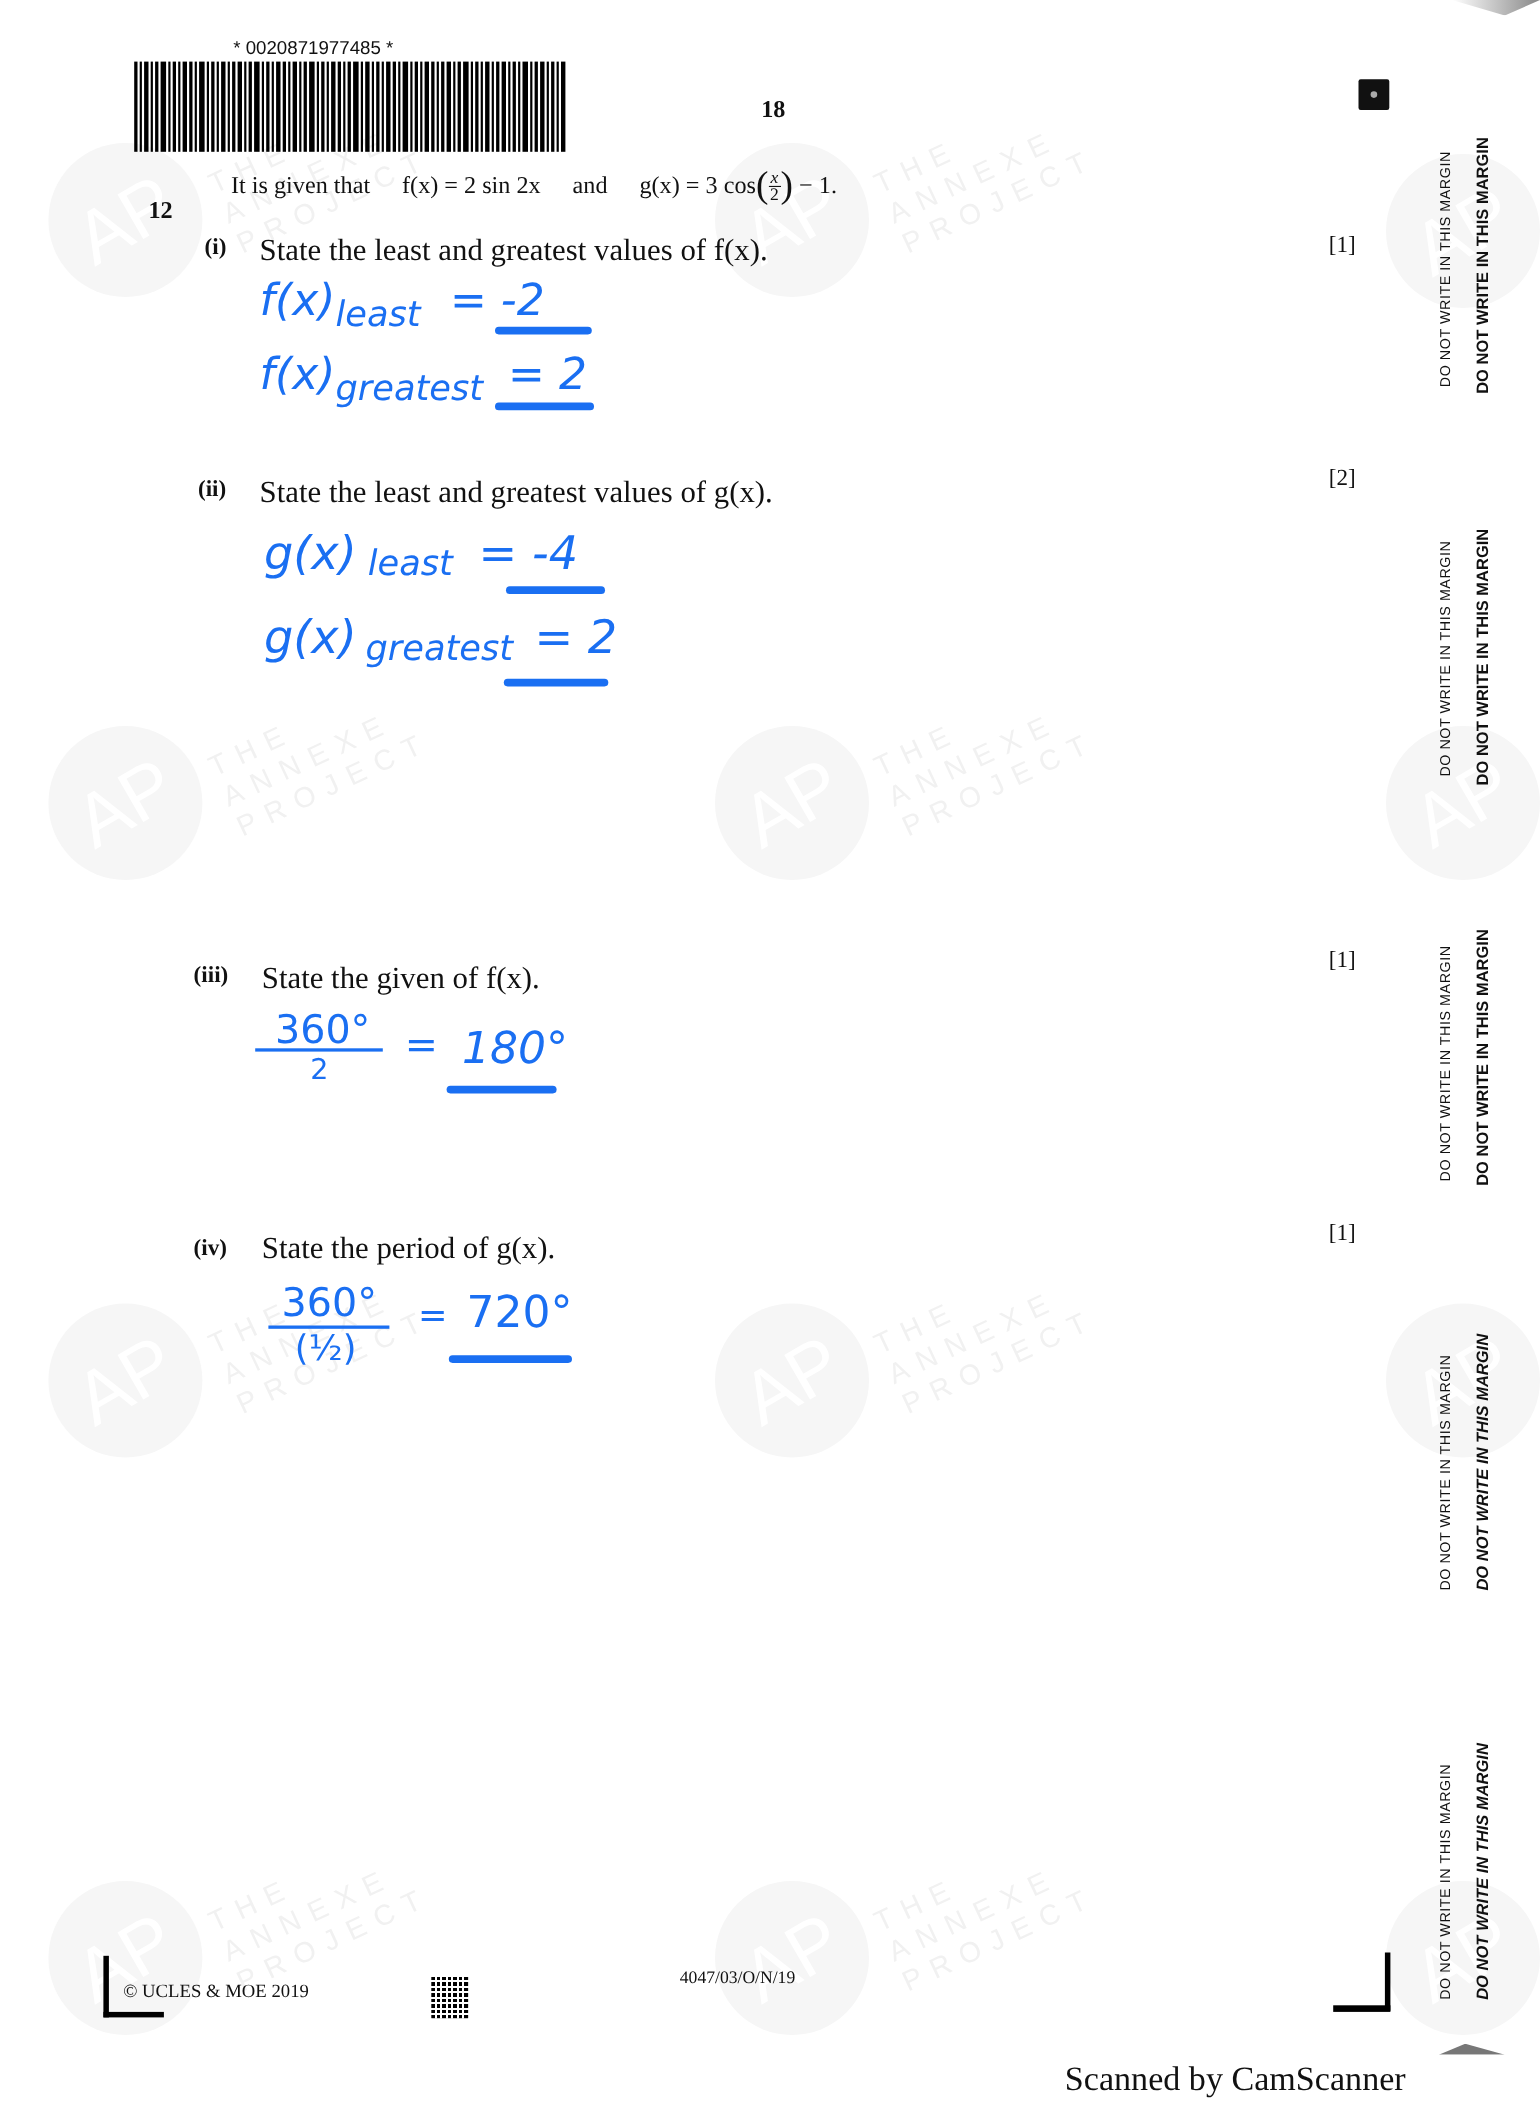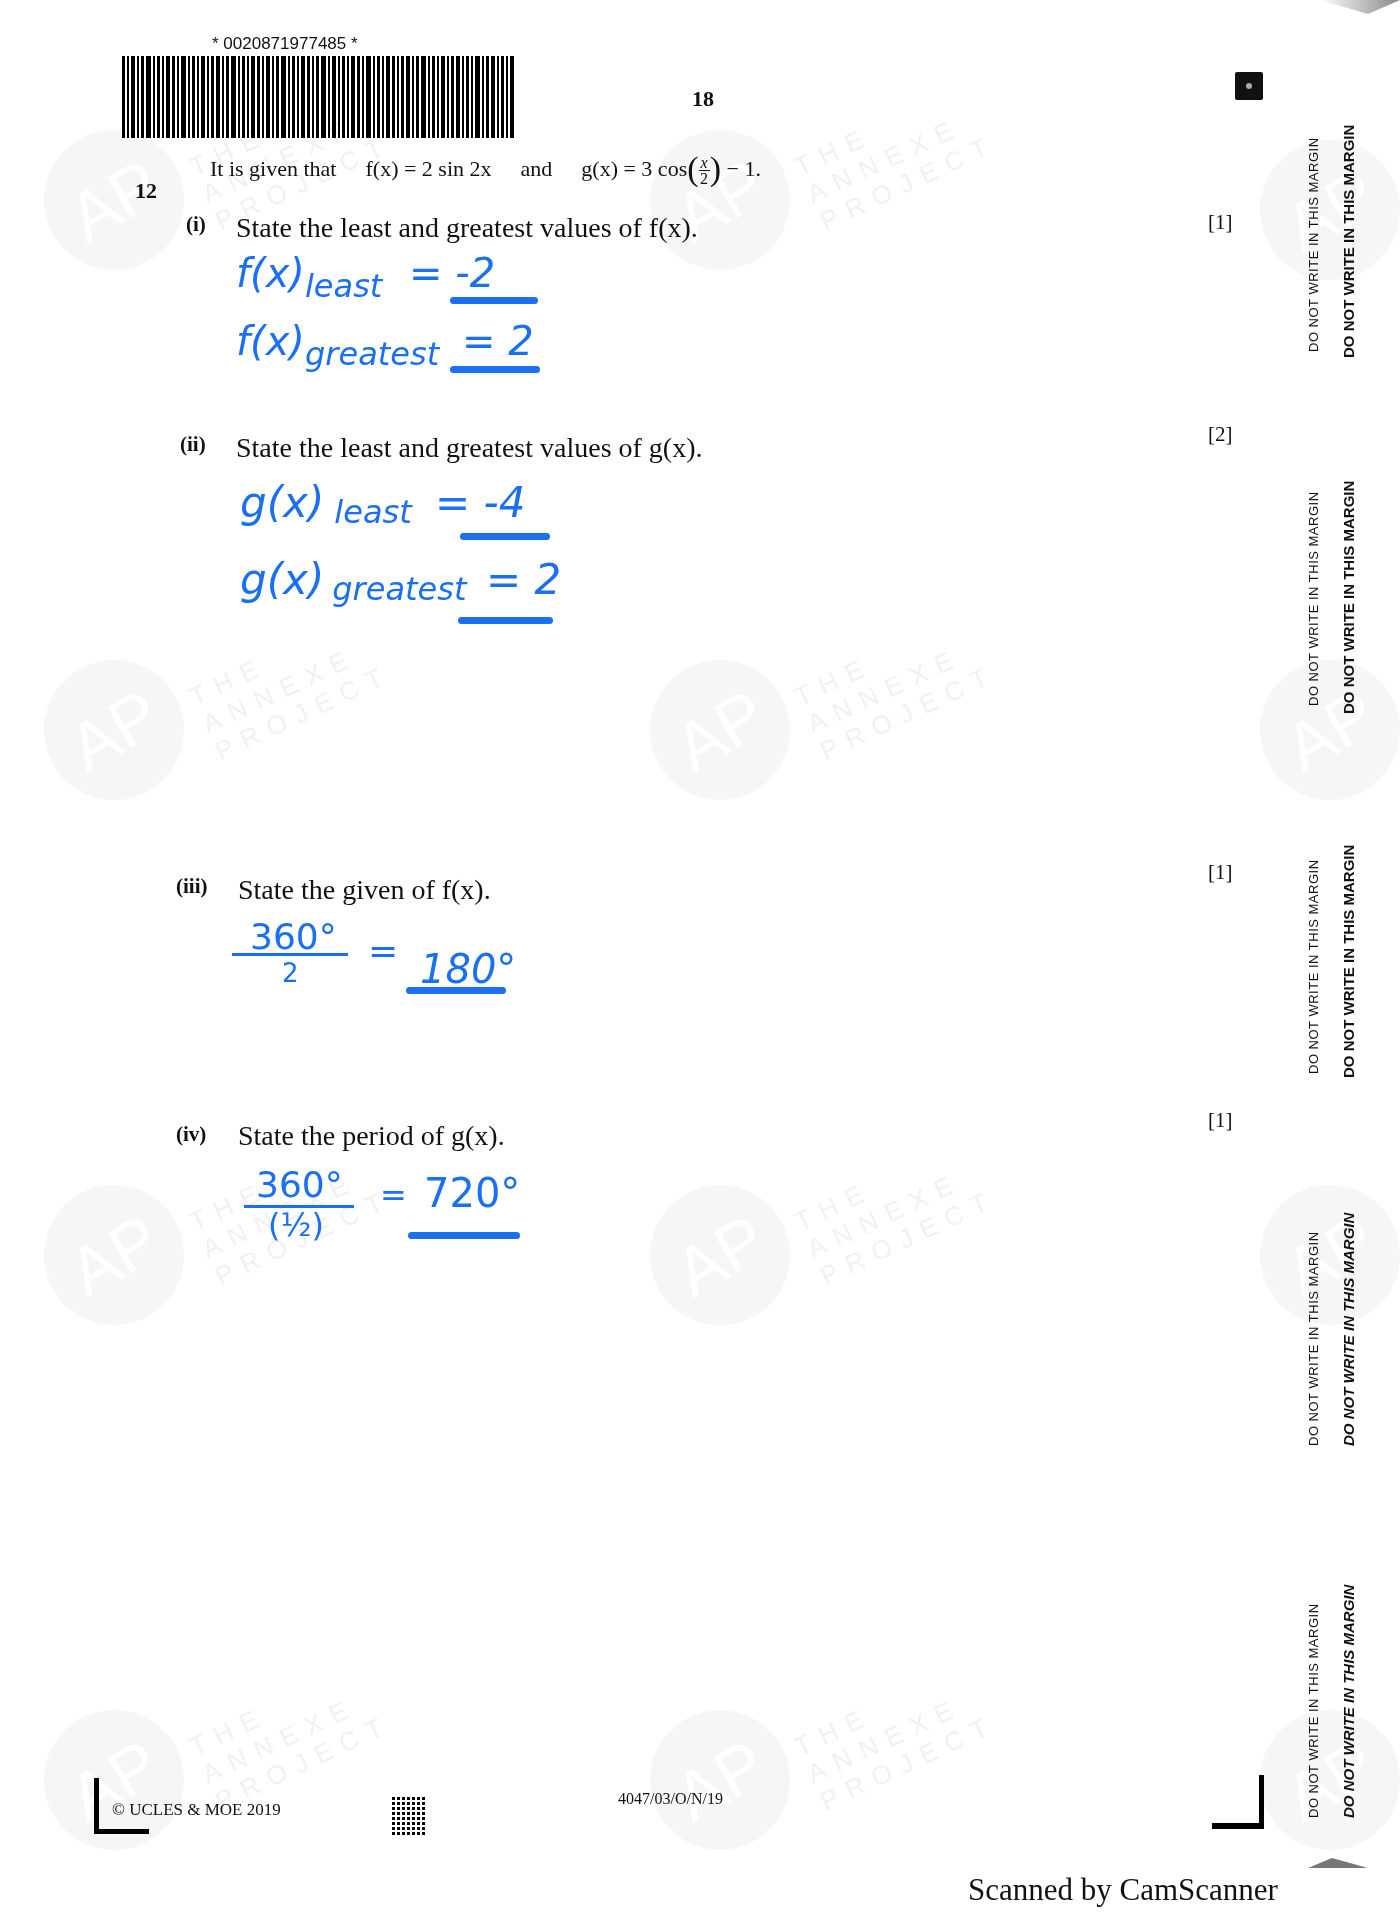--- a/index.html
+++ b/index.html
@@ -239,21 +239,21 @@
 <div class="uline" style="left:458px;top:617px;width:95px;"></div>
 
 <div class="abs part-label" style="left:176px;top:874px;">(iii)</div>
 <div class="abs part-text" style="left:238px;top:874px;">State the given of f(x).</div>
 <div class="abs mark" style="left:1208px;top:860px;">[1]</div>
 
 <div class="abs hand" style="left:250px;top:916px;font-size:36px;font-style:normal;">360°</div>
 <div class="fracline" style="left:232px;top:953px;width:116px;"></div>
 <div class="abs hand" style="left:282px;top:958px;font-size:26px;font-style:normal;">2</div>
 <div class="abs hand" style="left:368px;top:930px;font-size:36px;font-style:normal;">=</div>
-<div class="abs hand" style="left:420px;top:930px;font-size:40px;margin-top:16px;">180°</div>
+<div class="abs hand" style="left:420px;top:930px;font-size:40px;">180°</div>
 <div class="uline" style="left:406px;top:987px;width:100px;"></div>
 
 <div class="abs part-label" style="left:176px;top:1122px;">(iv)</div>
 <div class="abs part-text" style="left:238px;top:1084px;margin-top:36px;">State the period of g(x).</div>
 <div class="abs mark" style="left:1208px;top:1108px;">[1]</div>
 
 <div class="abs hand" style="left:256px;top:1164px;font-size:36px;font-style:normal;">360°</div>
 <div class="fracline" style="left:244px;top:1205px;width:110px;"></div>
 <div class="abs hand" style="left:268px;top:1206px;font-size:32px;font-style:normal;">(½)</div>
 <div class="abs hand" style="left:380px;top:1176px;font-size:32px;font-style:normal;">=</div>

